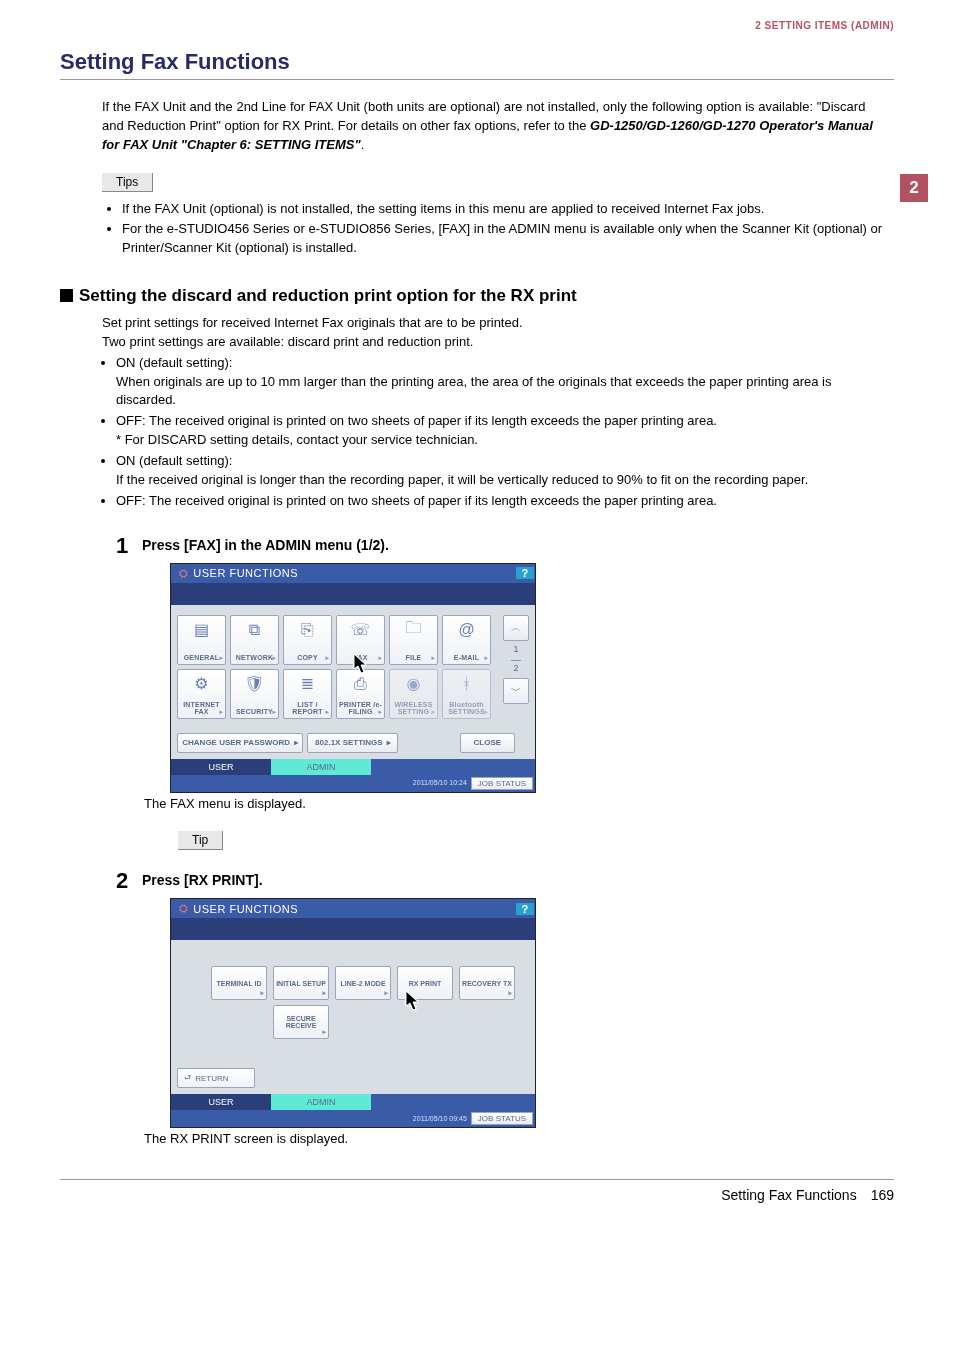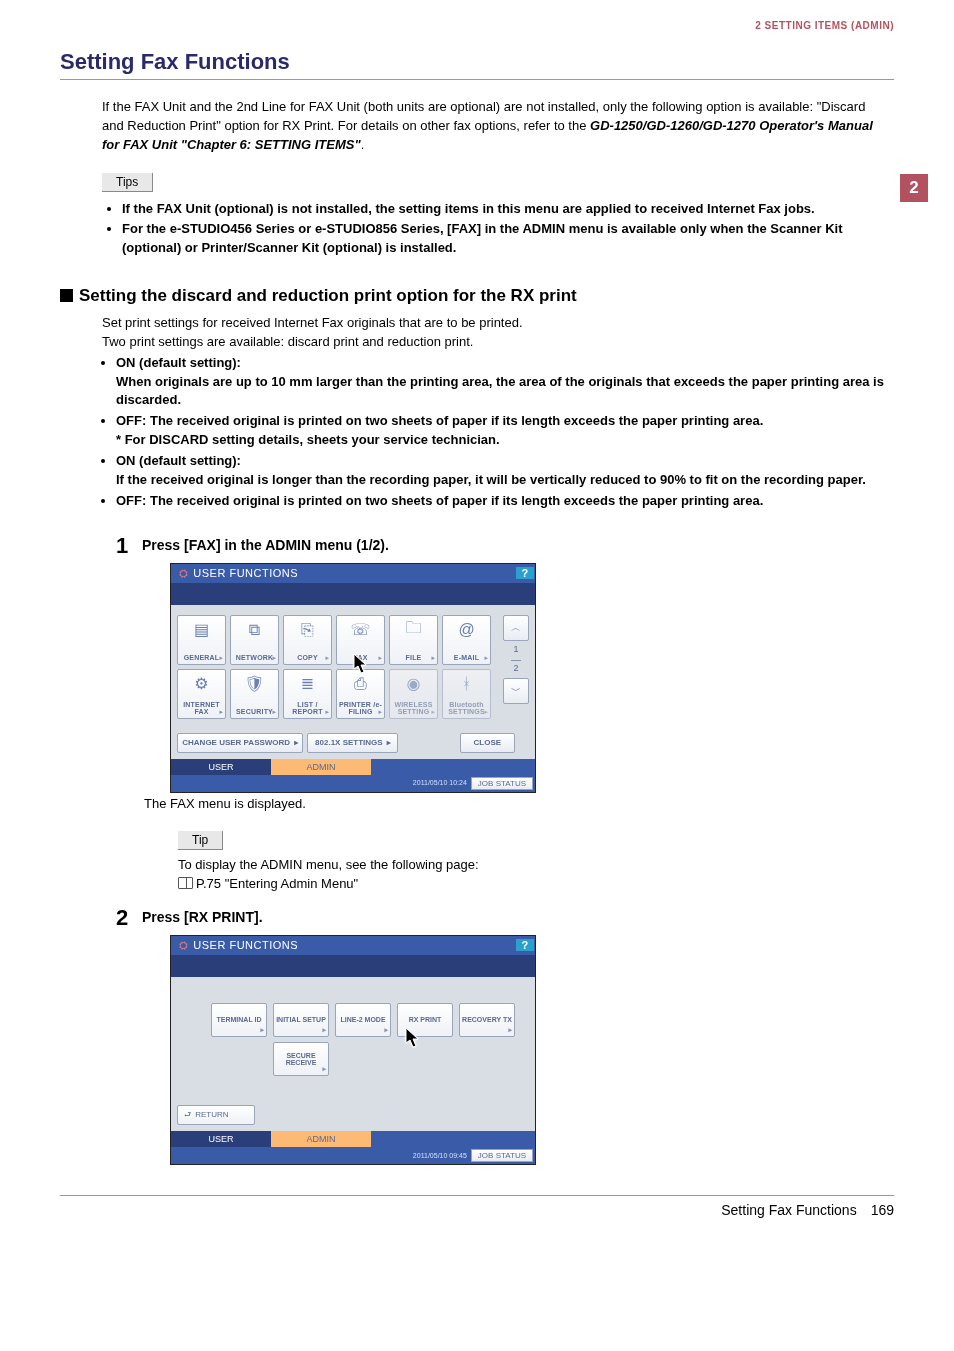--- a/index.html
+++ b/index.html
@@ -59,21 +59,21 @@
     display: inline-block;
     background: #e8e8e8;
     border-right: 1px solid #888;
     border-bottom: 1px solid #888;
     padding: 2px 14px;
     font-size: 12px;
     margin-left: 42px;
     margin-top: 18px;
     margin-bottom: 6px;
   }
-  ul.bullets { margin: 2px 0 0 62px; padding: 0; font-weight: bold; }
+  ul.bullets { margin: 2px 0 0 62px; padding: 0; }
   ul.bullets li { margin-bottom: 2px; line-height: 1.45; list-style: disc; }
   .step-row { display: flex; align-items: flex-start; margin-left: 56px; margin-top: 22px; }
   .step-num { font-size: 22px; font-weight: bold; width: 26px; flex-shrink:0; }
   .step-text { font-size: 14px; font-weight: bold; margin-top: 4px; }
   .caption { margin-left: 84px; margin-top: 2px; line-height: 1.45; }
   .bookicon {
     display: inline-block; width: 13px; height: 10px; border: 1px solid #555; border-radius: 1px;
     position: relative; vertical-align: -1px; margin-right: 3px;
   }
   .bookicon::after { content:""; position:absolute; left:50%; top:0; bottom:0; width:1px; background:#555; }
@@ -109,21 +109,21 @@
   .tright .sbtn { height:24px; background: linear-gradient(#fff,#e8ecf3); border:1px solid #9aa5bc; border-radius:2px;
      display:flex; align-items:center; justify-content:center; font-size:10px; color:#5a6a90;}
   .tright .pagelbl { text-align:center; font-size:9px; color:#5a6a90; line-height:1.1; padding:2px 0;}
   .panel-bottom-row { display:flex; gap:4px; margin-top:6px; }
   .flatbtn {
     flex:1; height:18px; background: linear-gradient(#fff,#e8ecf3); border:1px solid #9aa5bc; border-radius:2px;
     display:flex; align-items:center; justify-content:center; font-size:8px; color:#5a6a90; font-weight:600;
   }
   .tab-row { display:flex; background:#3a5ba8;justify-content:flex-end; }
   .tab-row .tab { flex:0 0 100px; text-align:center; font-size:9px; padding:3px 0; color:#fff; }
-  .tab-row .tab.active { background:#fdba74; color:#5a6a90; }
+  .tab-row .tab.active { background:#5eead4; color:#5a6a90; }
   .tab-row .tab.inactive { background:#2a3f7a; }
   .status-row { background:#3a5ba8; display:flex; justify-content:flex-end; align-items:center; padding:2px 2px; gap:4px;}
   .status-row .ts { color:#cfe0ff; font-size:7px; text-align:right; line-height:1.05;}
   .status-row .jbtn { background: linear-gradient(#fff,#e8ecf3); border:1px solid #9aa5bc; font-size:8px; padding:1px 6px; color:#5a6a90;}
   .cursor { position:absolute; width:20px; height:22px; pointer-events:none; }
   .cursor svg { width:100%; height:100%; filter: drop-shadow(0 0 1px #fff);}
 
   
   .tile2 {
     width: 56px; height: 34px; background: linear-gradient(#fff,#eef1f6);
@@ -171,21 +171,21 @@
     <span class="square"></span><span>Setting the discard and reduction print option for the RX print</span>
   </div>
 
   <div class="body-block">
     <div>Set print settings for received Internet Fax originals that are to be printed.</div>
     <div>Two print settings are available: discard print and reduction print.</div>
   </div>
 
   <ul class="bullets" style="margin-left:56px">
     <li><span>ON (default setting):</span><br><span>When originals are up to 10 mm larger than the printing area, the area of the originals that exceeds the paper printing area is discarded.</span></li>
-    <li><span>OFF: The received original is printed on two sheets of paper if its length exceeds the paper printing area.</span><br><span>* For DISCARD setting details, sheets your service technician.</span></li>
+    <li><span>OFF: The received original is printed on two sheets of paper if its length exceeds the paper printing area.</span><br><span>* For DISCARD setting details, contact your service technician.</span></li>
   </ul>
 
   <ul class="bullets" style="margin-left:56px">
     <li><span>ON (default setting):</span><br><span>If the received original is longer than the recording paper, it will be vertically reduced to 90% to fit on the recording paper.</span></li>
     <li><span>OFF: The received original is printed on two sheets of paper if its length exceeds the paper printing area.</span></li>
   </ul>
 
   
   <div class="step-row">
     <div class="step-num">1</div>
@@ -295,24 +295,20 @@
     </div>
     <div class="status-row">
       <div class="ts">2011/05/10 10:24</div>
       <div class="jbtn">JOB STATUS</div>
     </div>
   </div>
 
   <div class="caption">The FAX menu is displayed.</div>
 
   <div class="tipbox" style="margin-left:118px;">Tip</div>
-  <div style="margin-left:118px; line-height:1.4">
-    <div>To display the ADMIN menu, see the following page:</div>
-    <div><span class="bookicon"></span><span>P.75 "Entering Admin Menu"</span></div>
-  </div>
 
   
   <div class="step-row" style="margin-top:12px">
     <div class="step-num">2</div>
     <div class="step-text">Press [RX PRINT].</div>
   </div>
 
   
   <div class="panel">
     <div class="panel-title">
@@ -369,19 +365,20 @@
       <div class="tab inactive">USER</div>
       <div class="tab active">ADMIN</div>
       <div style="flex:1"></div>
     </div>
     <div class="status-row">
       <div class="ts">2011/05/10 09:45</div>
       <div class="jbtn">JOB STATUS</div>
     </div>
   </div>
 
+  <div class="caption">The RX PRINT screen is displayed.</div>
 
   <hr class="footer-hr">
   <div class="footer">
     <span>Setting Fax Functions</span>
     <span class="pnum">169</span>
   </div>
 </div>
 
 </body></html>

